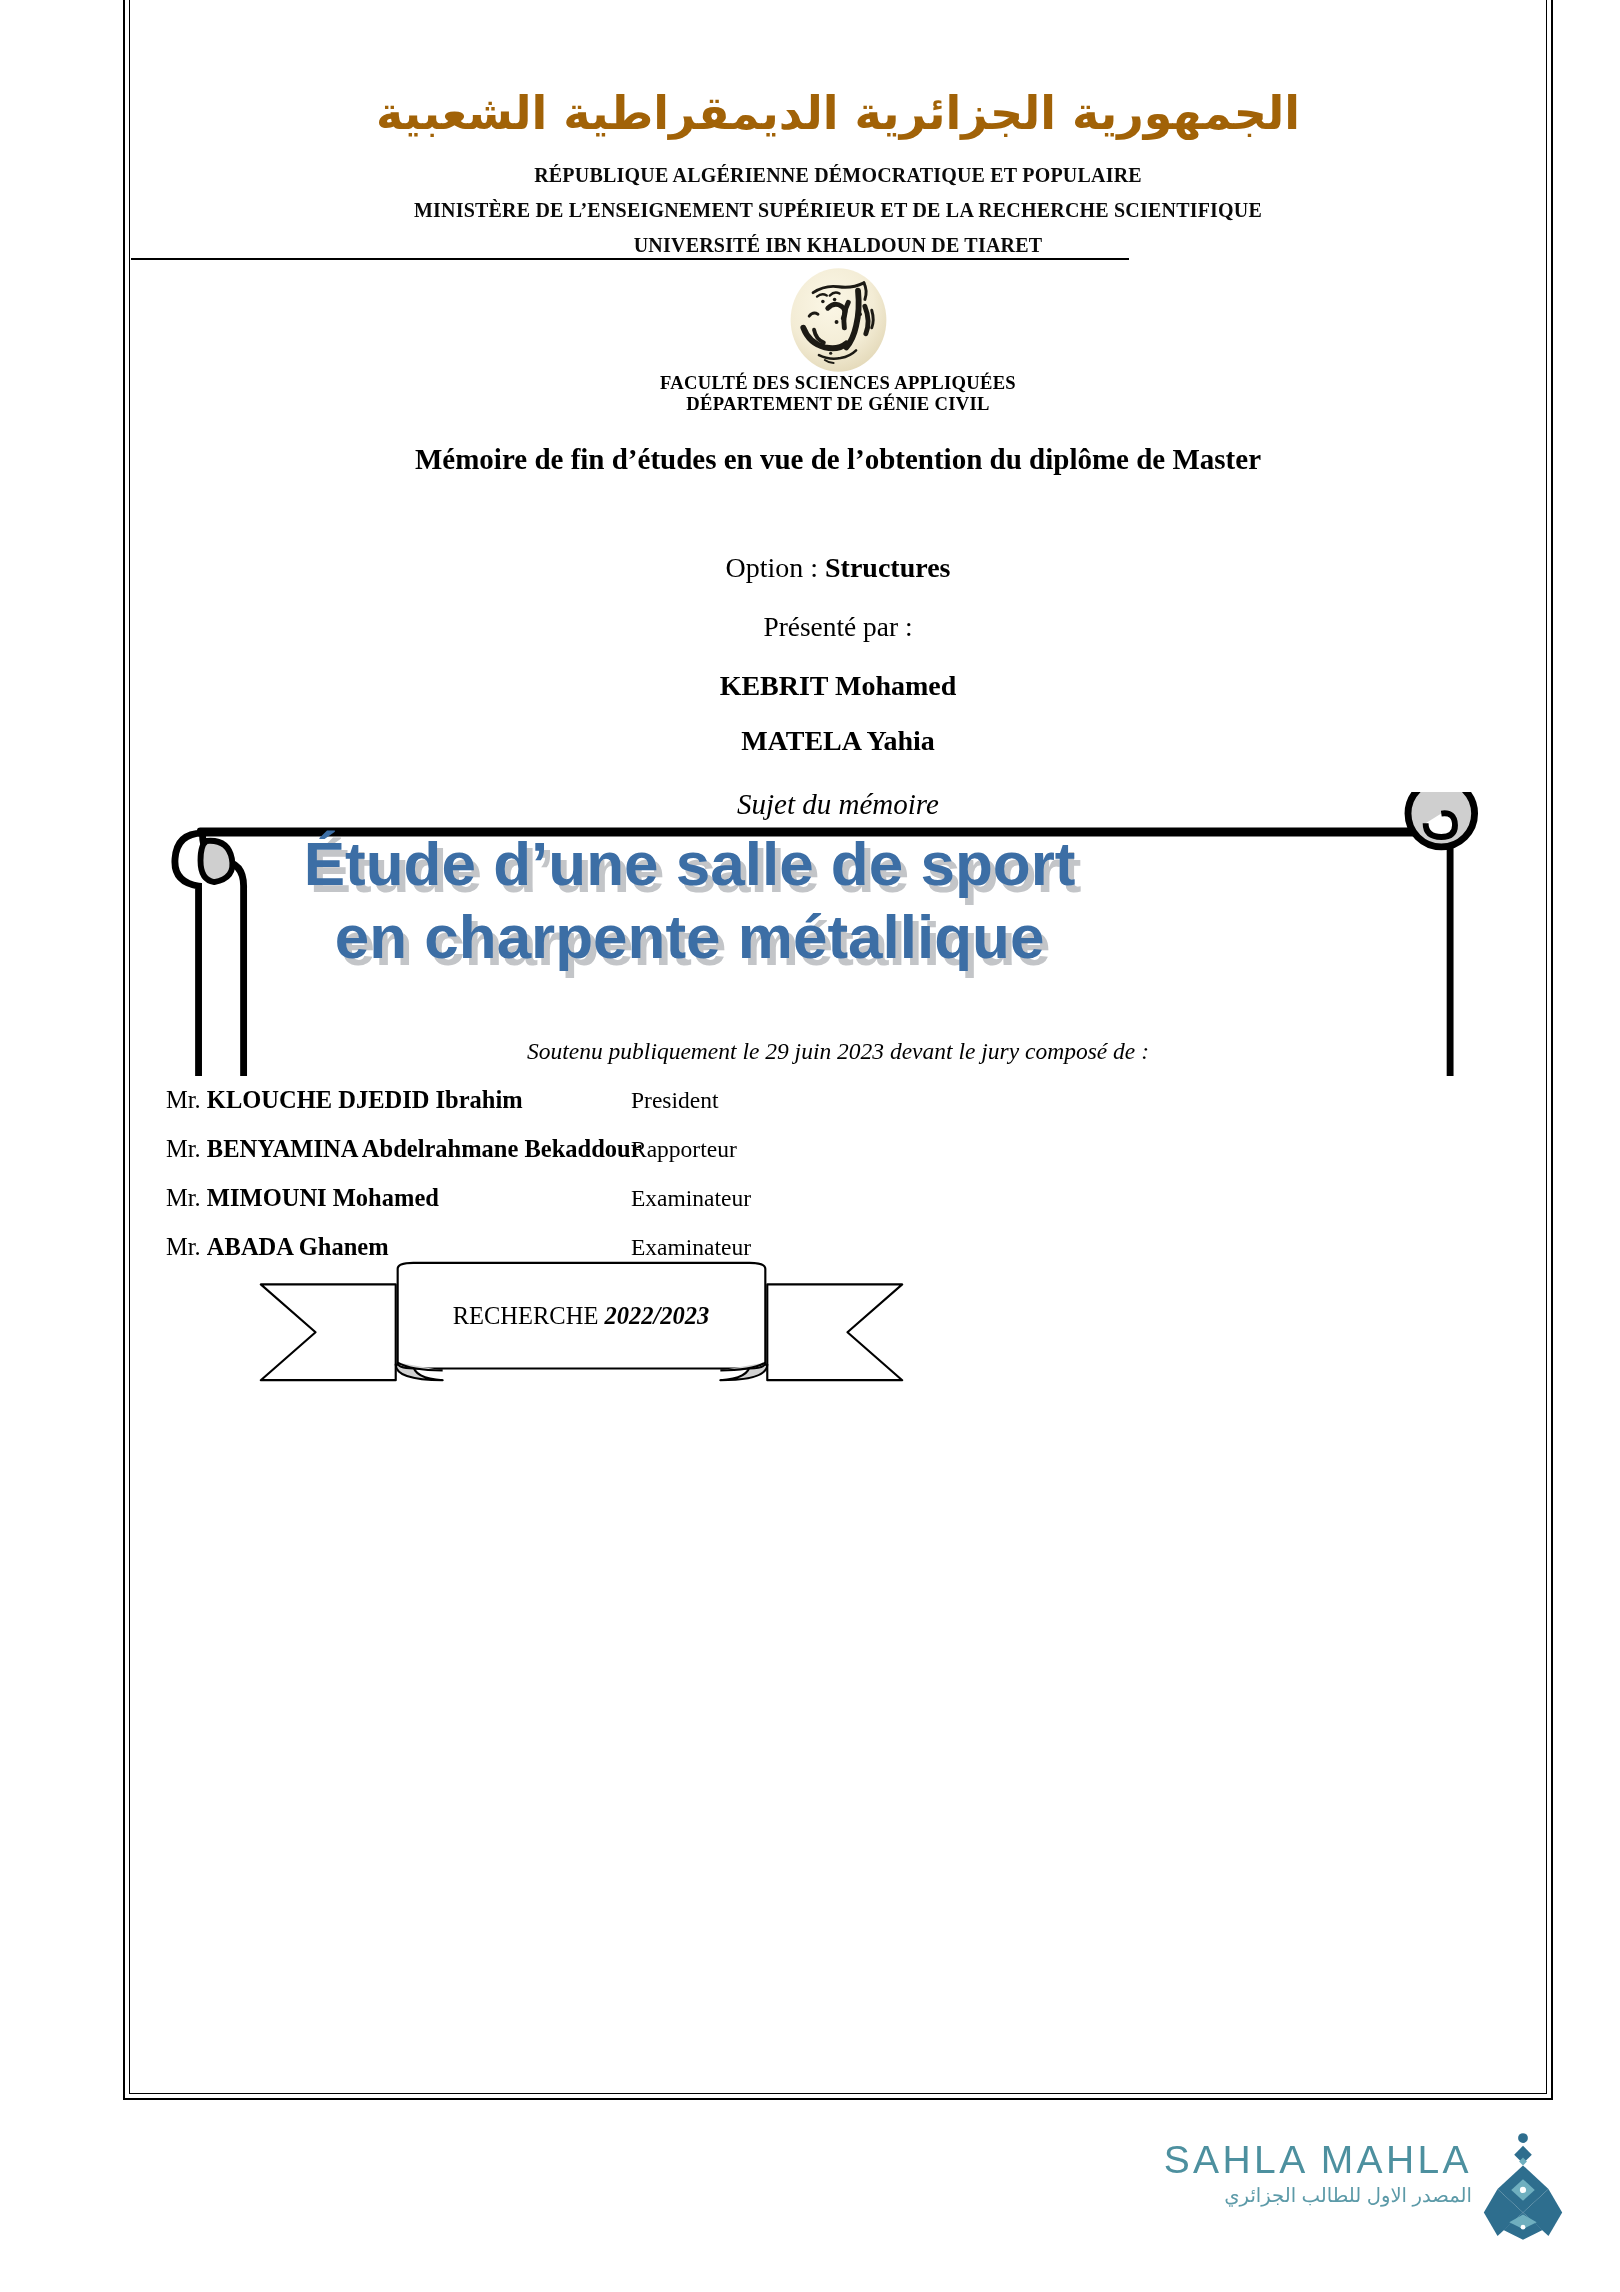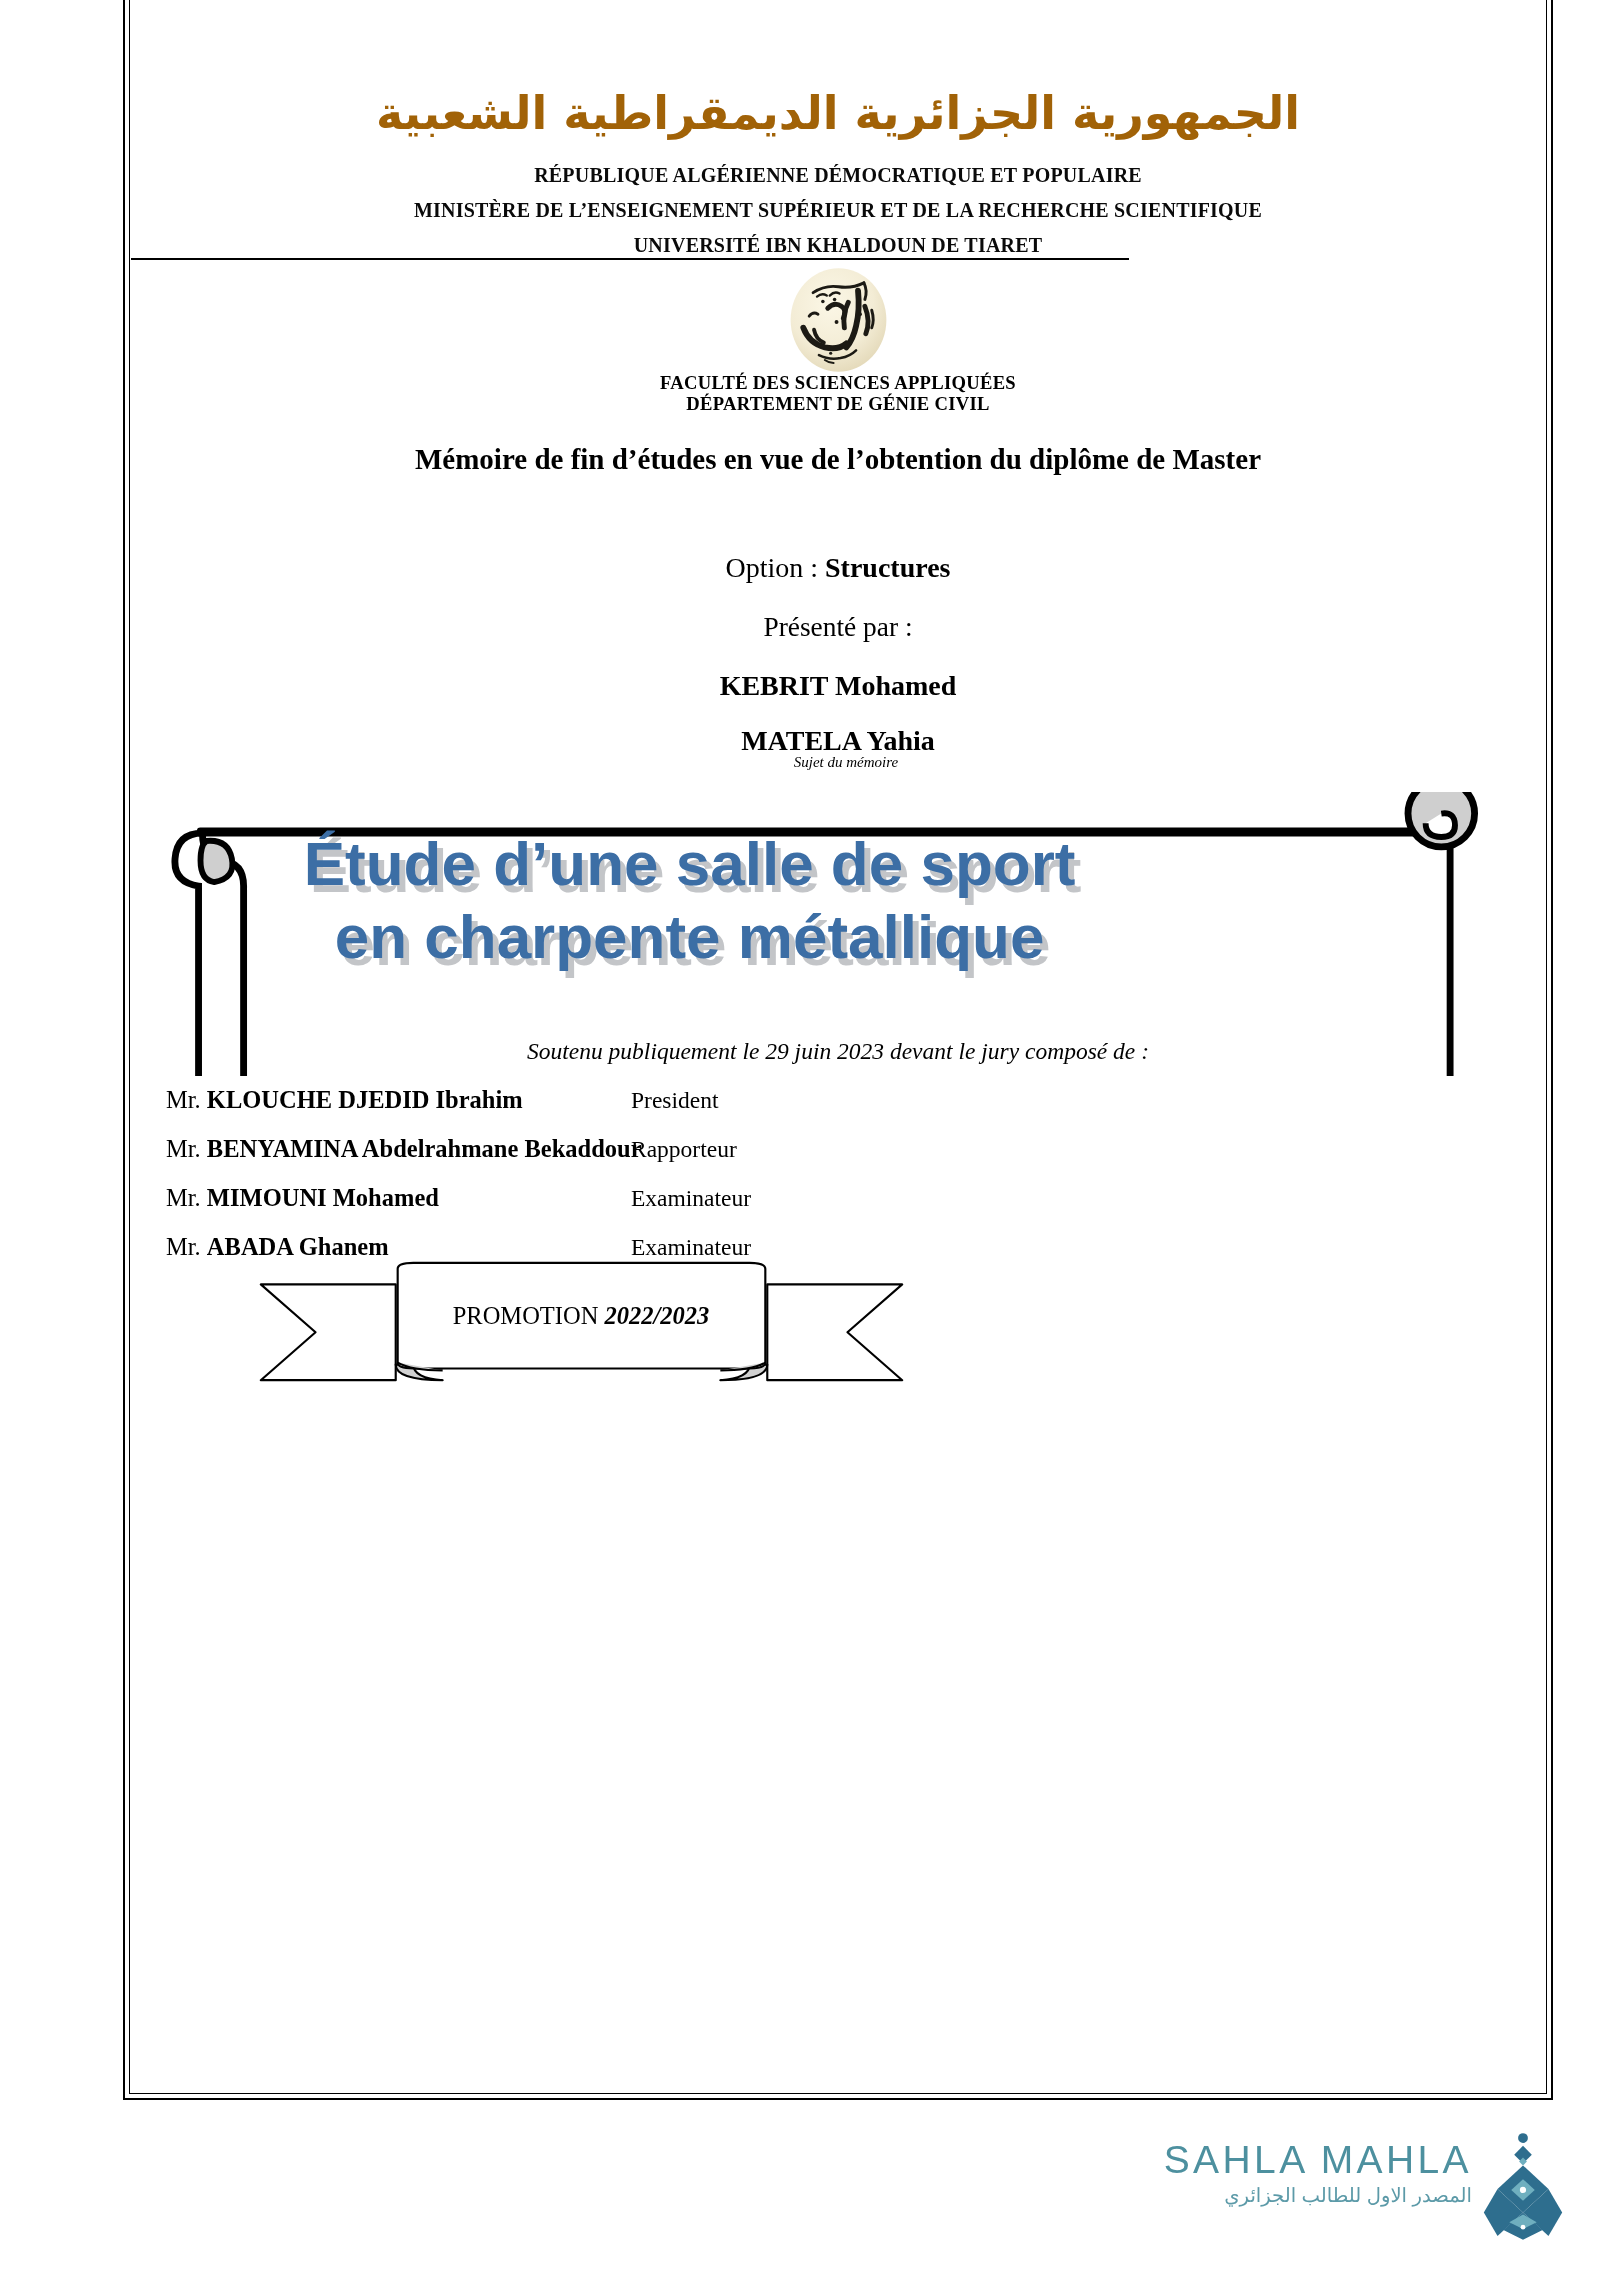--- a/index.html
+++ b/index.html
@@ -142,25 +142,24 @@
     position: absolute; left: 0; width: 100%;
     text-align: center;
     font-size: 28px;
     font-weight: 700;
   }
   .author-1 { top: 670px; }
   .author-2 { top: 725px; }
 
   .sujet {
     position: absolute; left: 0; width: 100%;
-    top: 754px;
-    text-align: center;
-    font-size: 15px;
+    top: 788px;
+    text-align: center;
+    font-size: 29px;
     font-style: italic;
-    padding-left: 8px;
   }
 
   
   .scroll-banner {
     position: absolute;
     left: 17.6px;
     top: 792px;
     width: 1682px;
     height: 284px;
   }
@@ -404,21 +403,21 @@
         <path d="M150 110 q0 16 48 16 q-30 -2 -30 -16 Z" fill="#D2D2D2"></path>
         <path d="M530 110 q0 16 -48 16 q30 -2 30 -16 Z" fill="#D2D2D2"></path>
 
         <path d="M152 12 Q152 6 168 6 H512 Q528 6 528 12 V108 Q528 114 512 114 H168 Q152 114 152 108 Z"></path>
 
         <path d="M152 108 q14 8 46 8" fill="#D2D2D2"></path>
         <path d="M528 108 q-14 8 -46 8" fill="#D2D2D2"></path>
       </g>
     </svg>
     <div class="ribbon-text">
-      <span>PROMOTION </span><b>2022/2023</b>
+      <span>RECHERCHE </span><b>2022/2023</b>
     </div>
   </div>
 
 </div>
 
 <div class="sahla">
   <div class="sahla-text-wrap">
     <div class="sahla-title">SAHLA MAHLA</div>
     <div class="sahla-sub">المصدر الاول للطالب الجزائري</div>
   </div>

